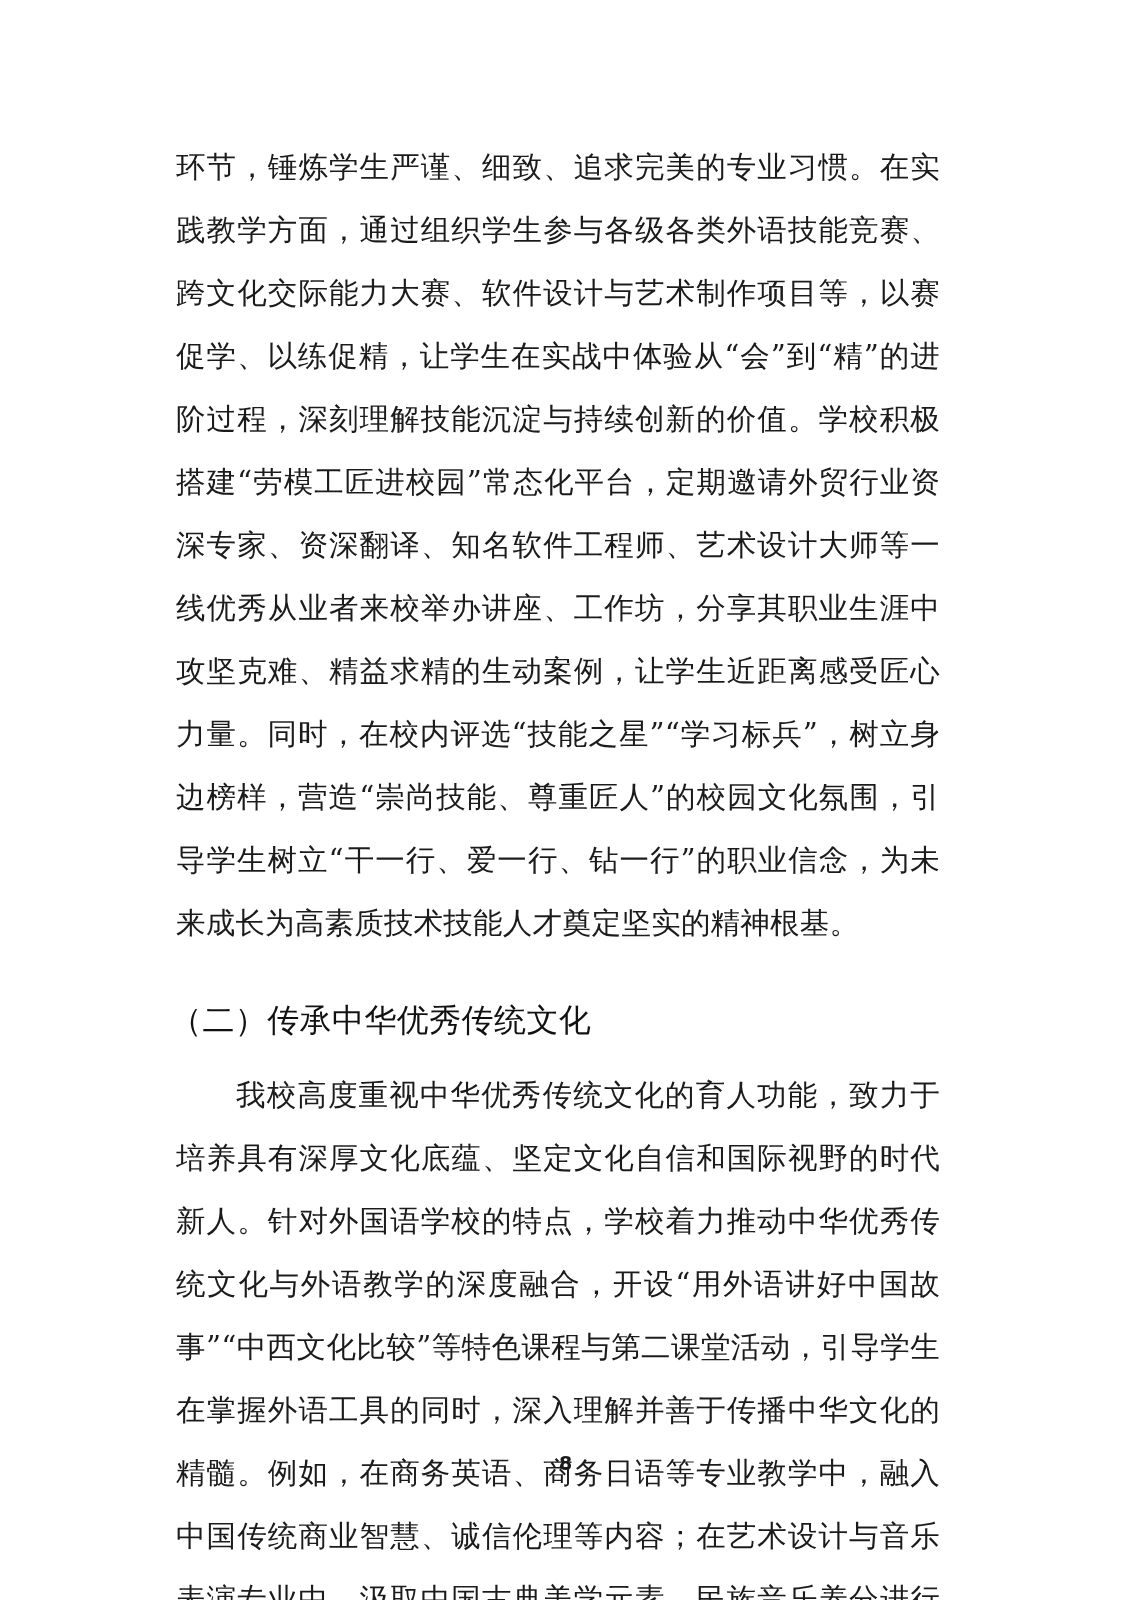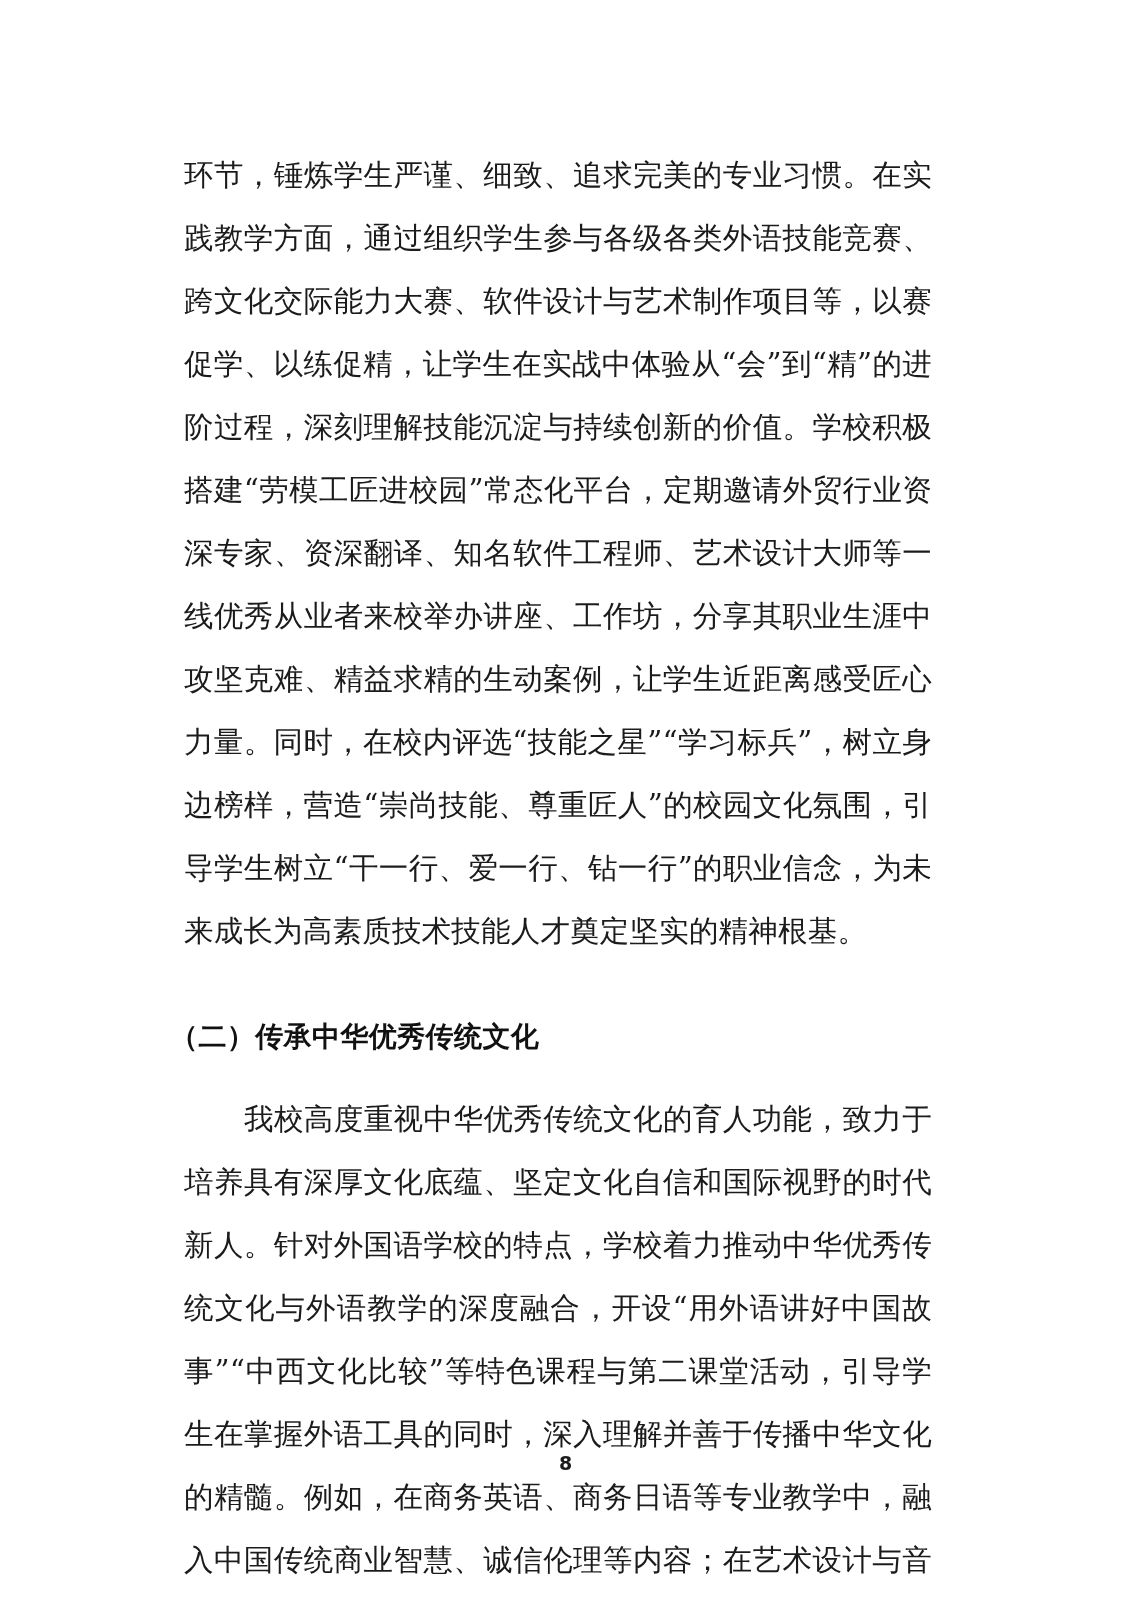--- a/index.html
+++ b/index.html
@@ -16,41 +16,41 @@
     overflow: hidden;
     font-family: "DejaVu Serif", "Liberation Serif", serif;
   }
   .content {
     position: absolute;
     left: 168px;
     top: 128px;
     width: 780px;
   }
   .para {
-    margin: 16px;
+    margin: 8px;
     color: #1b1b1b;
     font-size: 29.5px;
     line-height: 63px;
     text-align: justify;
     text-justify: inter-ideograph;
     letter-spacing: 0.2px;
     font-family: "DejaVu Serif", "Liberation Serif", serif;
   }
   .para.indent {
     text-indent: 60px;
   }
   .heading {
     margin: 0;
     padding-top: 26px;
     padding-bottom: 4px;
     text-indent: 2px;
     color: #111111;
-    font-size: 28px;
+    font-size: 32px;
     line-height: 63px;
-    font-weight: bold;
+    font-weight: normal;
     font-family: "DejaVu Sans", "Liberation Sans", sans-serif;
     letter-spacing: 0.4px;
   }
   .page-number {
     position: absolute;
     left: 0;
     right: 0;
     top: 1452px;
     text-align: center;
     font-size: 19px;

